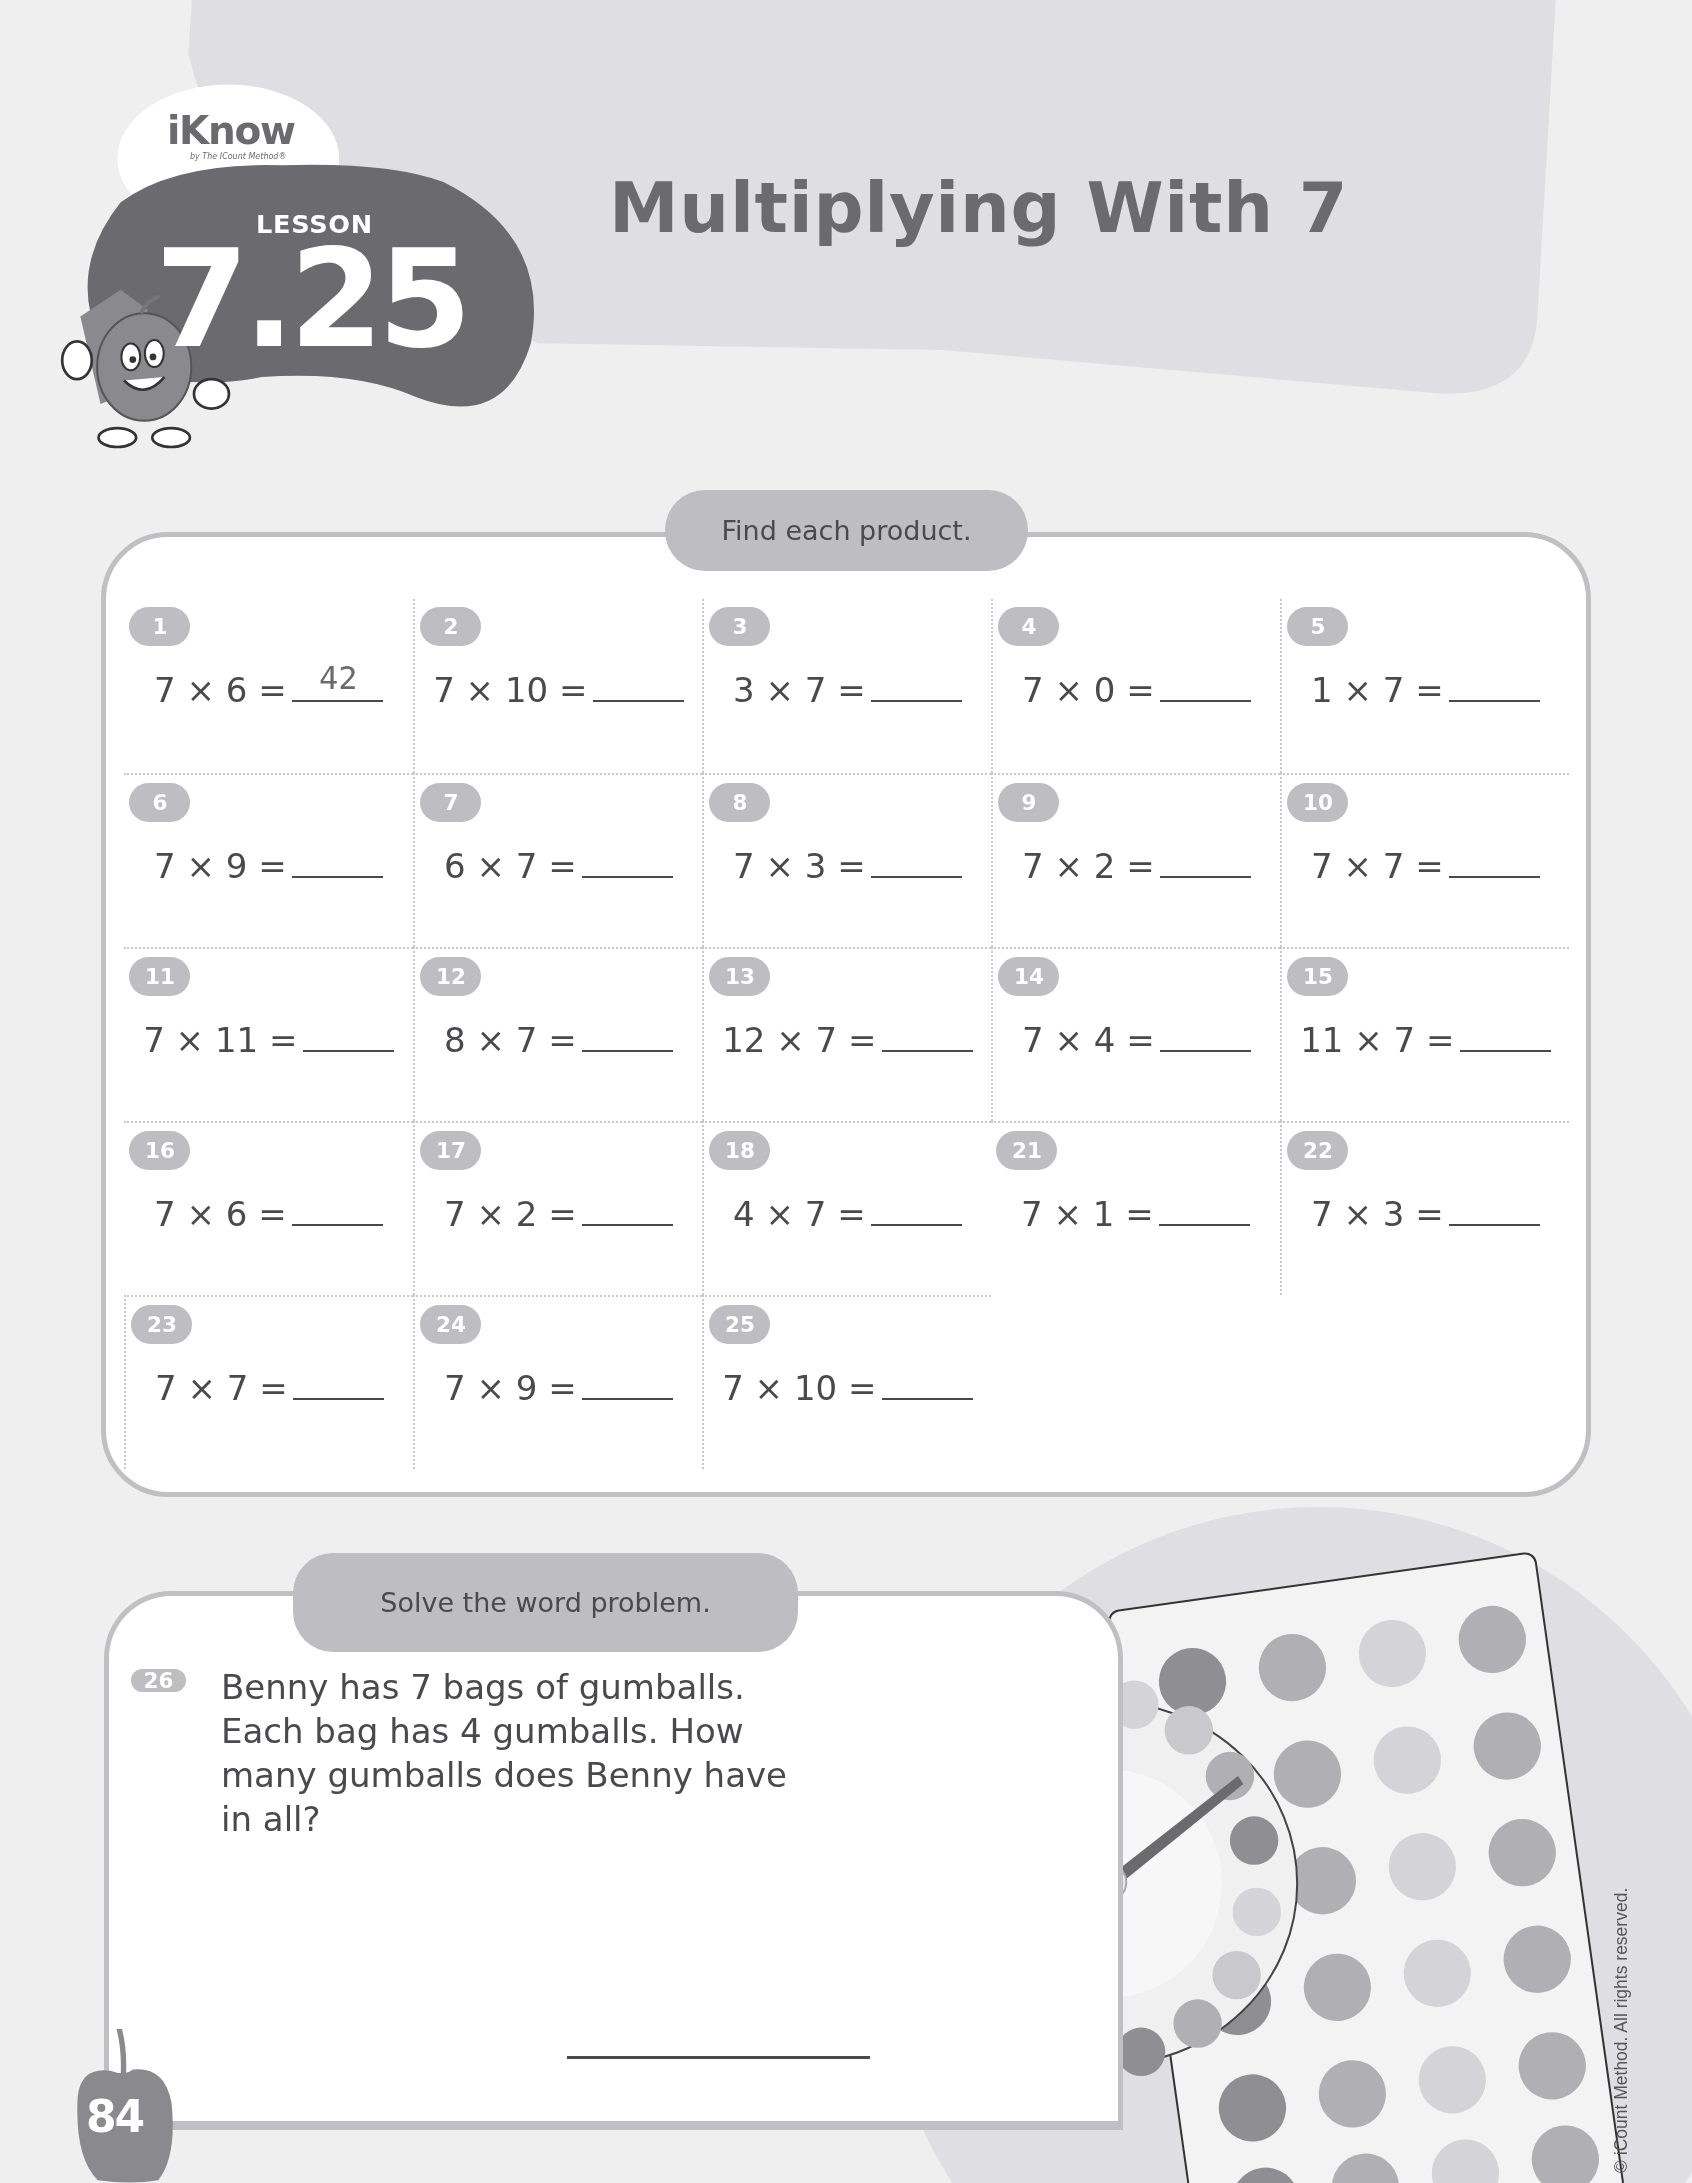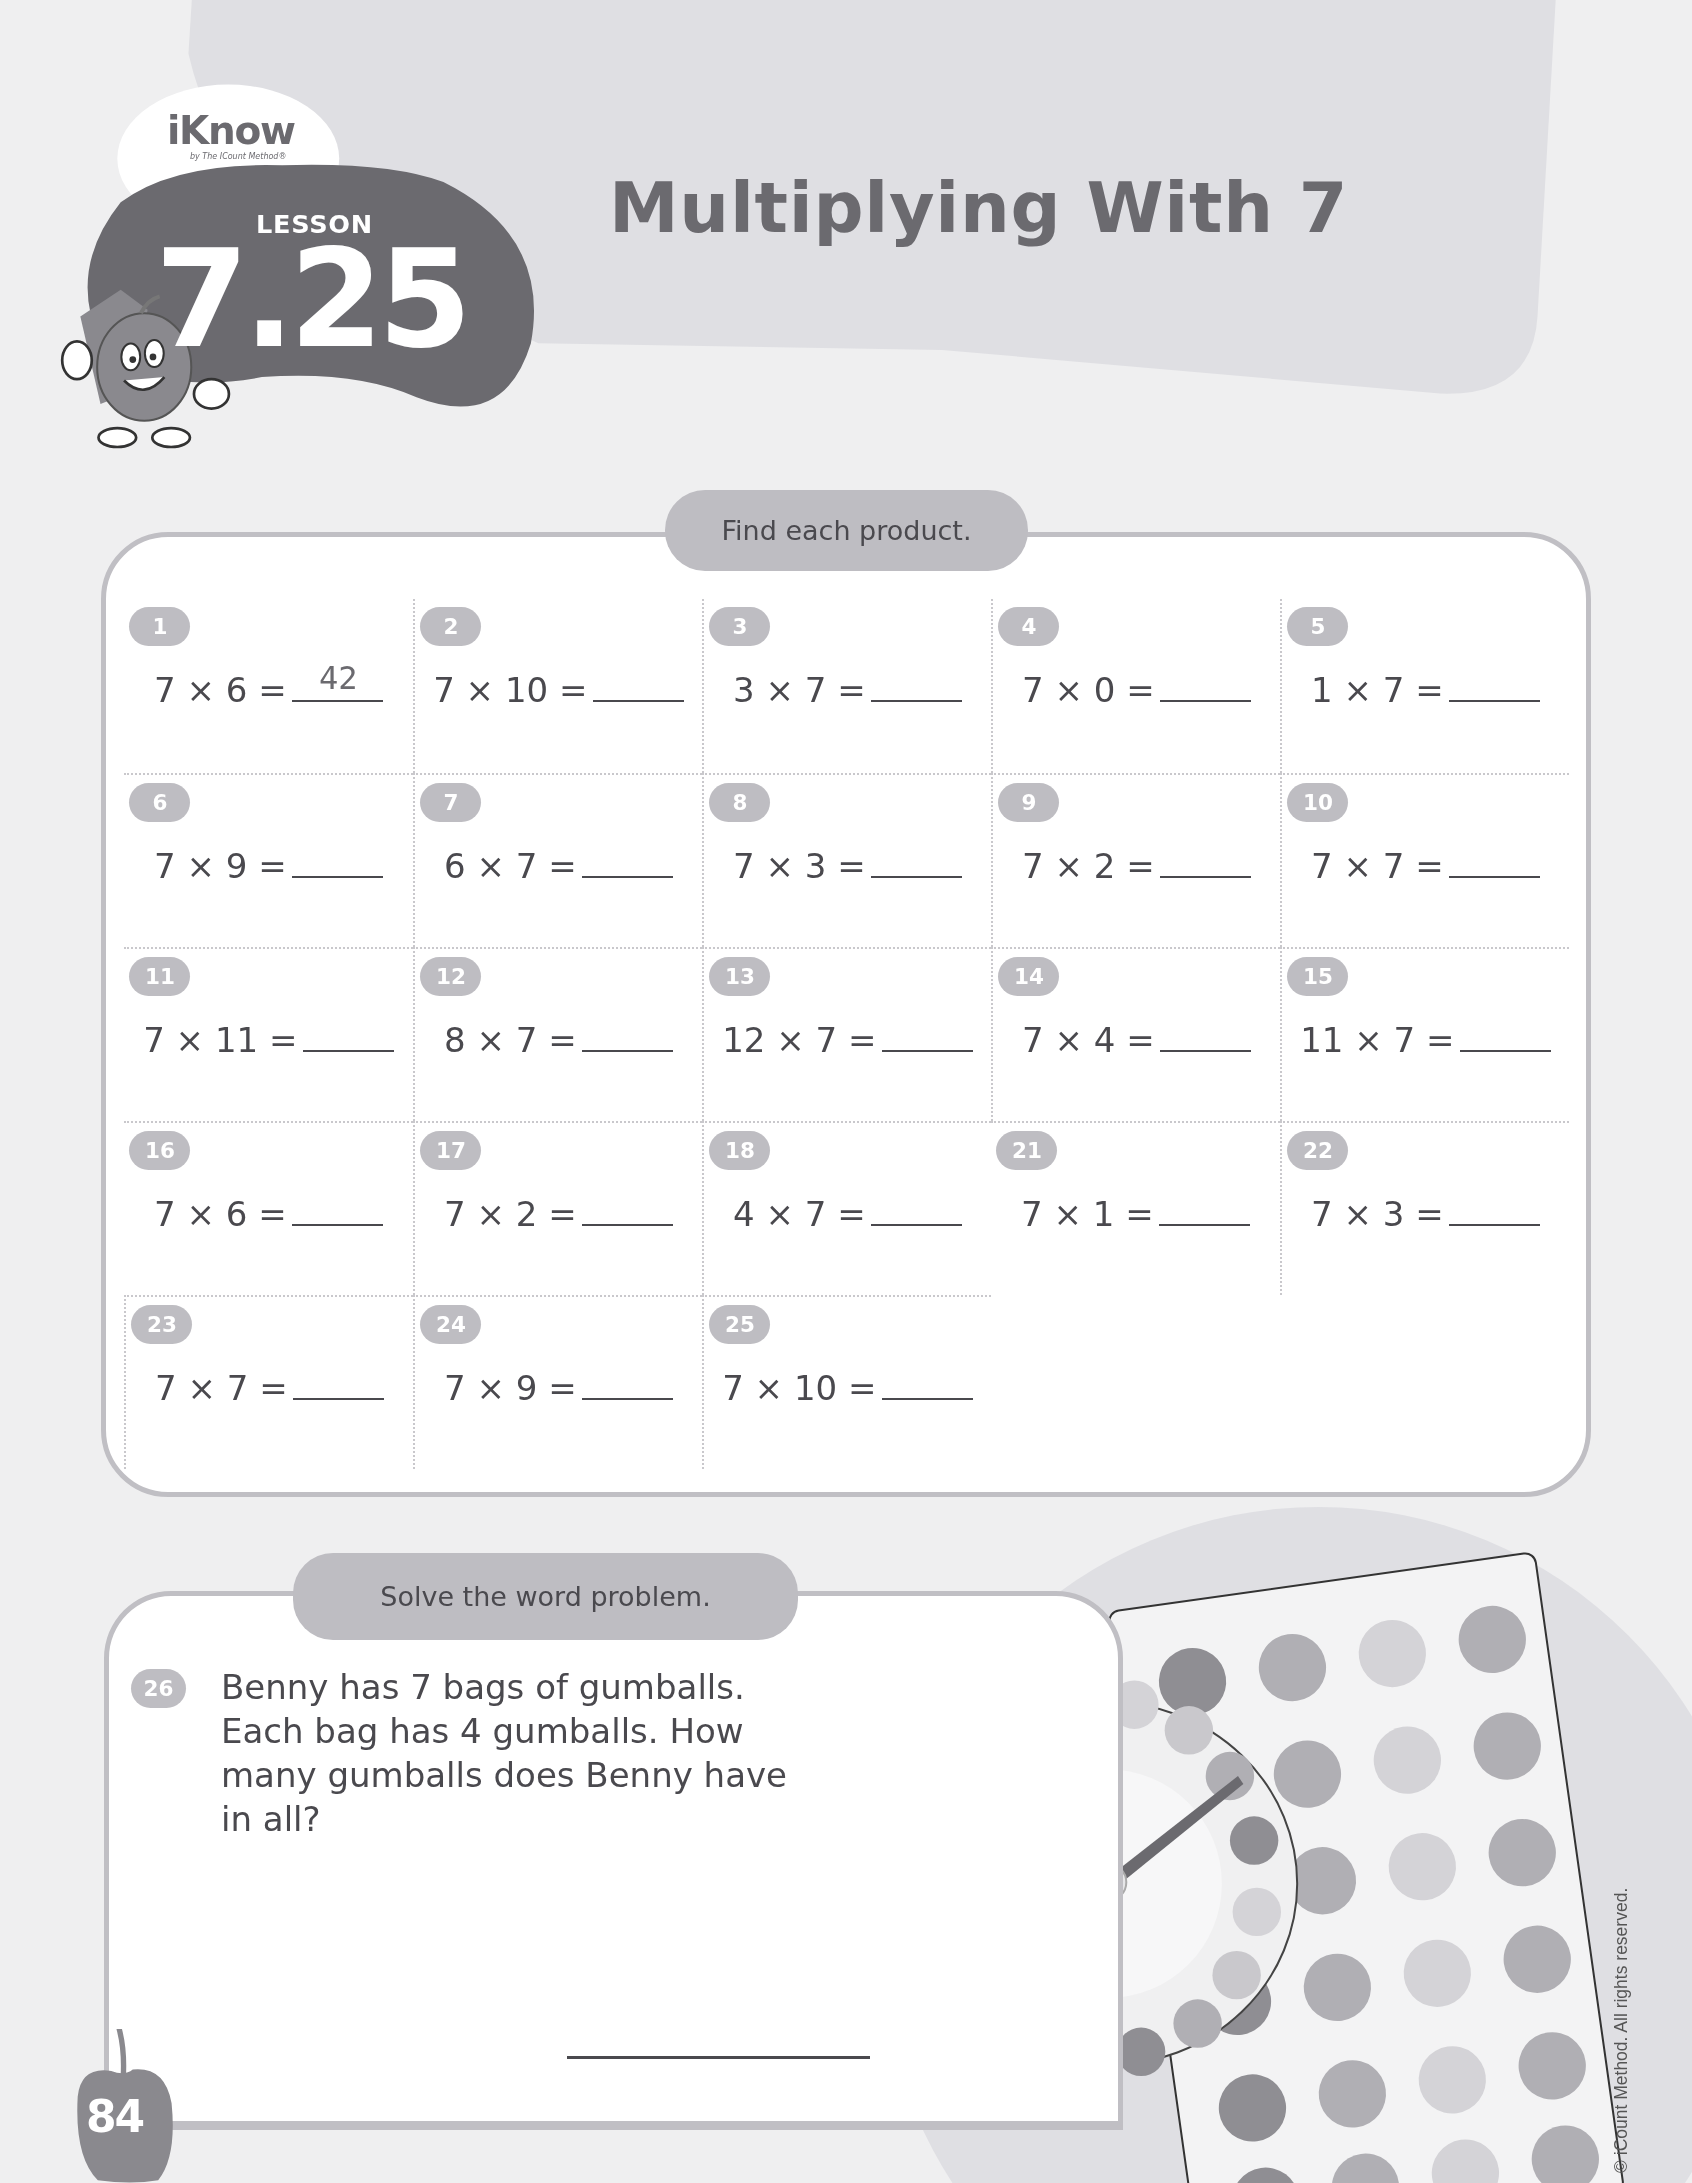--- a/index.html
+++ b/index.html
@@ -11,32 +11,32 @@
   
   #logo-wrap{left:40px;top:81px;width:511px;height:377px;}
   #logo-text{left:167px;top:108px;font-size:39px;font-weight:bold;color:#6b6a6f;font-family:"DejaVu Sans",sans-serif;letter-spacing:-1.3px;}
   #logo-sub{left:190px;top:152px;font-size:8px;font-weight:normal;font-style:italic;color:#6b6a6f;white-space:nowrap;}
   #lesson-label{left:256px;top:209px;font-size:25.6px;font-weight:bold;color:#fff;font-family:"DejaVu Sans",sans-serif;letter-spacing:0.7px;}
   #lesson-num{left:155px;top:232px;font-size:135px;font-weight:900;color:#fff;font-family:"DejaVu Sans",sans-serif;letter-spacing:-5.4px;line-height:135px;}
   
   #problems-box{left:101px;top:532px;width:1480px;height:955px;background:#fff;border:5.4px solid #c0bfc4;border-radius:67px;}
   .pill{background:#bebdc2;border-radius:40px;display:flex;align-items:center;justify-content:center;font-size:27px;color:#4a494e;}
   #pill-find{left:665px;top:490px;width:363px;height:81px;}
-  #pill-solve{left:293px;top:1553px;width:505px;height:87px;}
+  #pill-solve{left:293px;top:1553px;width:505px;height:99px;}
   #grid{left:124px;top:599px;width:1447px;height:868px;display:grid;grid-template-columns:repeat(5,289px);grid-template-rows:repeat(5,174px);}
   .cell{position:relative;box-sizing:border-box;}
   .cell.vline{border-left:2px dotted #c9c8cc;}
   .cell.hline{border-top:2px dotted #c9c8cc;}
   .badge{position:absolute;left:5.4px;top:8px;width:61px;height:39px;border-radius:20px;background:#bebdc2;color:#fff;font-weight:900;font-size:21.5px;display:flex;align-items:center;justify-content:center;font-family:"DejaVu Sans",sans-serif;}
   .expr{position:absolute;left:0;right:0;top:67px;text-align:center;font-size:34px;color:#4a494e;white-space:nowrap;}
   .blank{display:inline-block;width:91px;border-bottom:2.7px solid #4a494e;height:34px;vertical-align:baseline;position:relative;margin-left:5.4px;}
   .handwritten{position:absolute;left:27px;bottom:2.7px;font-size:32px;color:#6b6a6f;font-family:"DejaVu Sans Mono",monospace;}
   
   #word-box{left:104px;top:1591px;width:1009px;height:525px;background:#fff;border:5.4px solid #c0bfc4;border-radius:67px 67px 0 0;border-bottom:9.4px solid #c0bfc4;}
-  #badge-26{left:131px;top:1669px;width:55px;height:39px;border-radius:20px;background:#bebdc2;color:#fff;font-weight:900;font-size:21.5px;display:flex;align-items:center;justify-content:center;}
+  #badge-26{left:131px;top:1669px;width:55px;height:23px;border-radius:20px;background:#bebdc2;color:#fff;font-weight:900;font-size:21.5px;display:flex;align-items:center;justify-content:center;}
   #word-text{left:221px;top:1665px;width:606px;font-size:34px;line-height:44px;color:#4a494e;}
   #answer-line{left:567px;top:2056px;width:303px;height:3.4px;background:#4a494e;}
   
   #page-apple{left:71px;top:2029px;width:114px;height:155px;}
   #page-num{left:86px;top:2091px;font-size:44px;font-weight:900;color:#fff;font-family:"DejaVu Sans",sans-serif;letter-spacing:-2px;}
   
   #illus{left:861px;top:1480px;width:832px;height:703px;}
   #copyright{left:1611px;top:2173px;transform-origin:0 0;transform:rotate(-90deg);font-size:17.5px;color:#555;white-space:nowrap;font-family:"Liberation Sans",sans-serif;}
 </style>
 </head>

